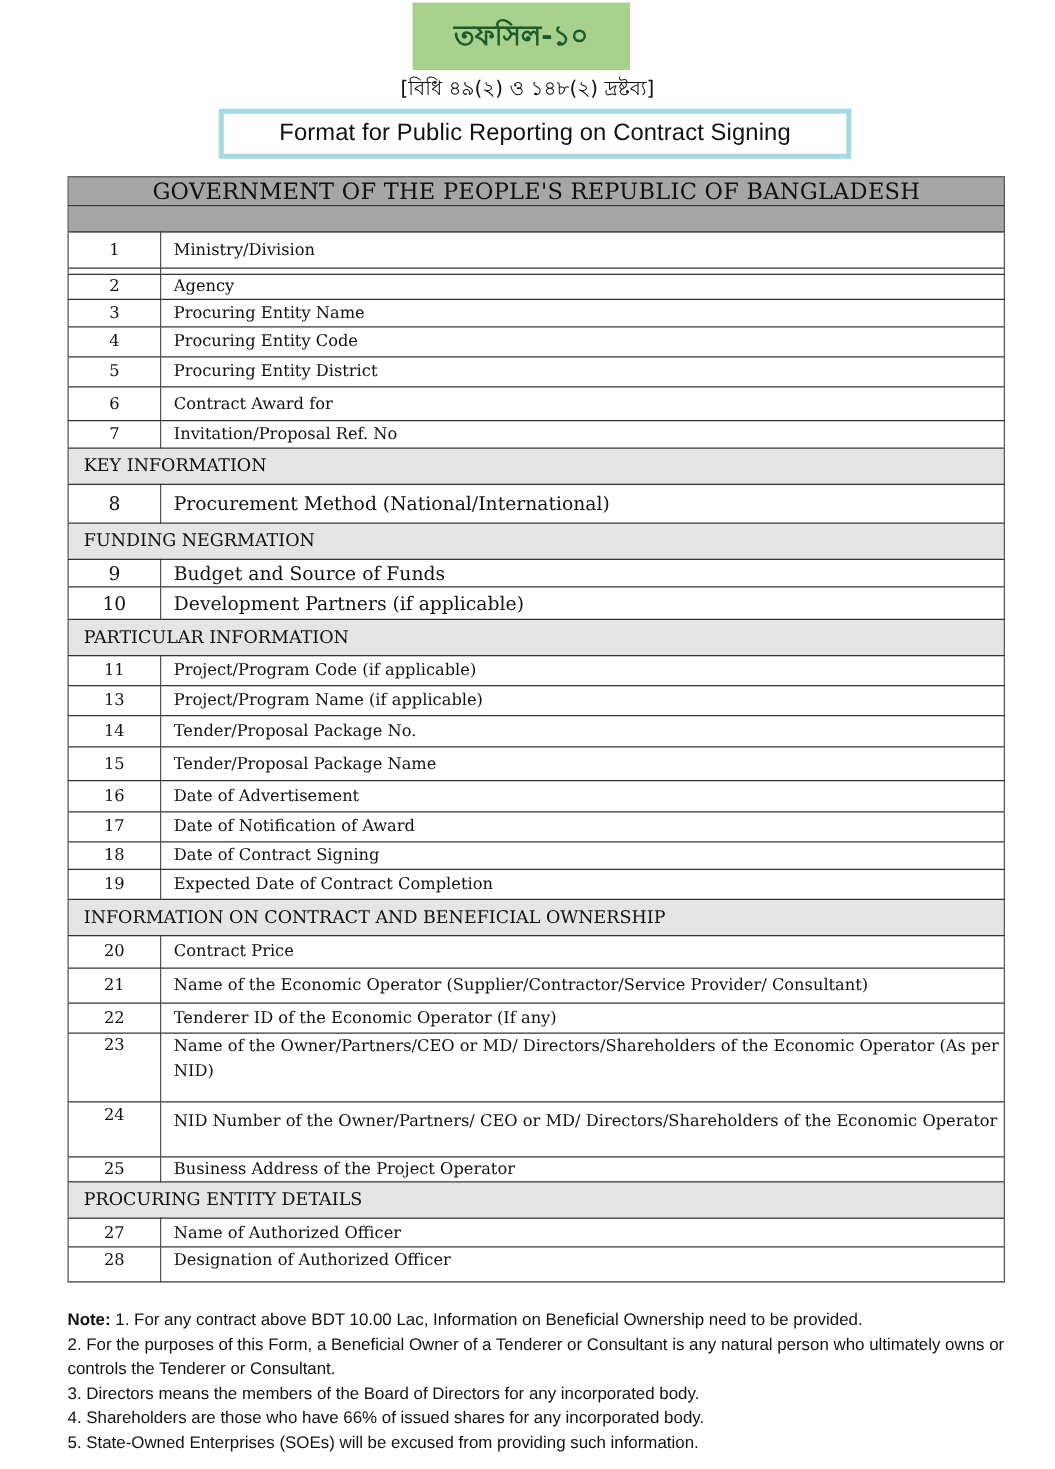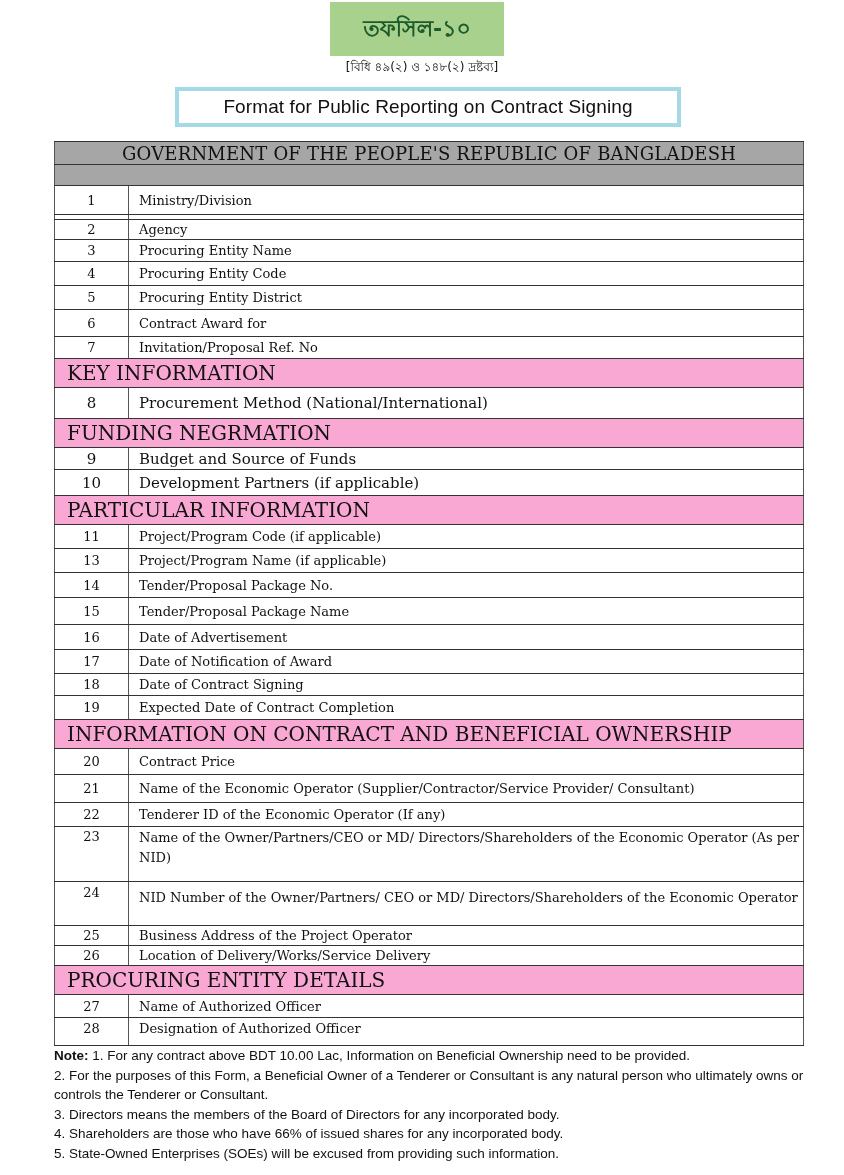--- a/index.html
+++ b/index.html
@@ -1,28 +1,28 @@
 <!DOCTYPE html>
 <html><head>
 <meta charset="utf-8">
 <style>
   html, body { margin: 0; padding: 0; background: #ffffff; }
   body { width: 844px; height: 1175px; position: relative; font-family: "DejaVu Serif", serif; color: #111; overflow: hidden; }
   .badge { position: absolute; left: 330px; top: 2px; width: 174px; height: 54px; background: #a9d18e; display: flex; align-items: center; justify-content: center; }
   .badge span { font-family: "DejaVu Sans", sans-serif; font-size: 22px; color: #1e5b2b; font-weight: bold; text-align: center; }
-  .rule { position: absolute; left: 300px; top: 58px; width: 244px; text-align: center; font-family: "DejaVu Sans", sans-serif; font-size: 12px; color: #111; }
+  .rule { position: absolute; left: 300px; top: 58px; width: 244px; text-align: center; font-family: "DejaVu Sans", sans-serif; font-size: 16px; color: #111; }
   .titlebox { position: absolute; left: 175px; top: 87px; width: 506px; height: 40px; border: 4px solid #a6d9e6; box-sizing: border-box; display: flex; align-items: center; justify-content: center; }
   .titlebox span { font-family: "Liberation Sans", sans-serif; font-size: 19px; color: #111; letter-spacing: 0.1px; }
   table.form { position: absolute; left: 54px; top: 141px; width: 750px; border-collapse: collapse; border: 1px solid #555; }
   table.form td { border-top: 1px solid #333; border-bottom: 1px solid #333; font-family: "DejaVu Serif", serif; font-size: 13px; padding: 0; vertical-align: middle; }
   td.num { width: 73px; text-align: center; border-right: 1px solid #555; }
   td.lbl { padding-left: 10px !important; }
   tr.gov td { background: #a6a6a6; text-align: center; font-size: 18px; height: 22px; letter-spacing: 0.2px; margin-left: 43px; }
   tr.sub td { background: #a6a6a6; height: 20px; }
-  tr.sec td { background: #f9a8d4; font-size: 20px; height: 28px; padding-left: 12px; text-align: left; }
+  tr.sec td { background: #e5e5e5; font-size: 14px; height: 28px; padding-left: 12px; text-align: left; }
   tr.gap td { height: 4px; }
   tr.big td { font-size: 15px; }
   tr.wrap td.lbl { line-height: 20px; padding-top: 1px; padding-bottom: 13px; }
   .notes { position: absolute; left: 54px; top: 1046px; width: 760px; font-family: "Liberation Sans", sans-serif; font-size: 13.5px; line-height: 19.5px; color: #111; }
   .notes b { font-weight: bold; }
 </style>
 </head>
 <body>
 
 <div class="badge">
@@ -151,24 +151,20 @@
       <td class="lbl">Name of the Owner/Partners/CEO or MD/ Directors/Shareholders of the Economic Operator (As per NID)</td>
     </tr>
     <tr class="wrap" style="height:44px">
       <td class="num" style="vertical-align:top;padding-top:3px">24</td>
       <td class="lbl">NID Number of the Owner/Partners/ CEO or MD/ Directors/Shareholders of the Economic Operator</td>
     </tr>
     <tr style="height:20px">
       <td class="num">25</td>
       <td class="lbl">Business Address of the Project Operator</td>
     </tr>
-    <tr style="height:20px">
-      <td class="num">26</td>
-      <td class="lbl">Location of Delivery/Works/Service Delivery</td>
-    </tr>
 
     <tr class="sec" style="height:27px">
       <td colspan="2">PROCURING ENTITY DETAILS</td>
     </tr>
     <tr style="height:23px">
       <td class="num">27</td>
       <td class="lbl">Name of Authorized Officer</td>
     </tr>
     <tr style="height:28px">
       <td class="num" style="vertical-align:top;padding-top:3px">28</td>

